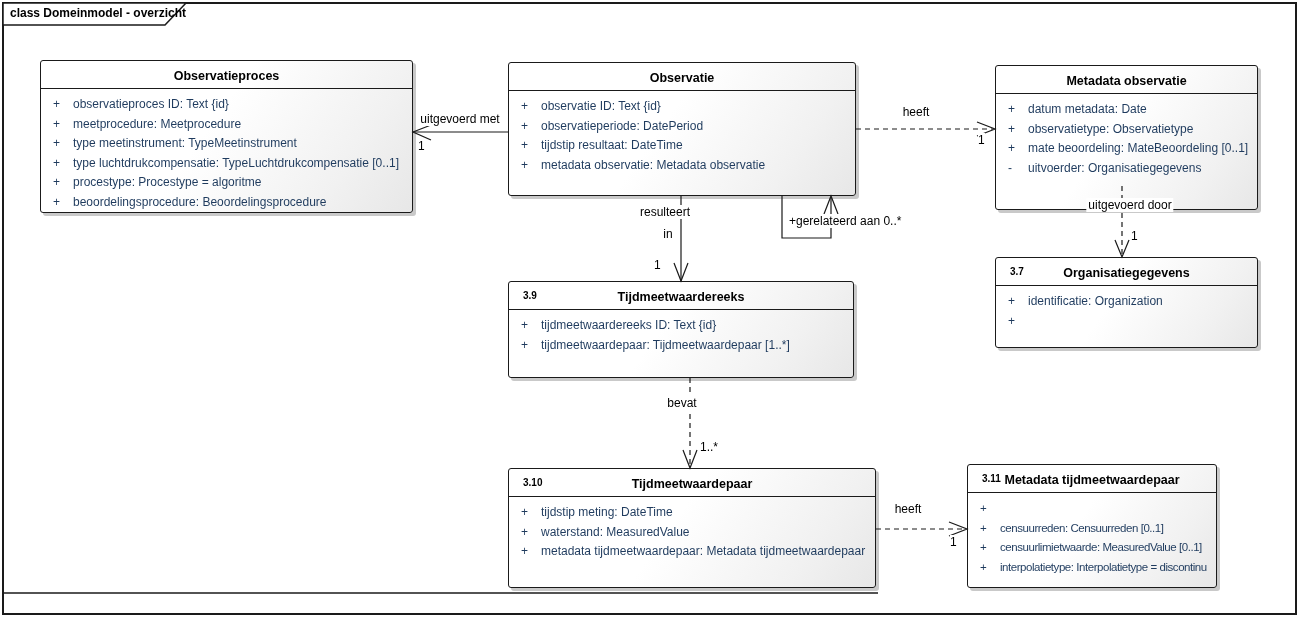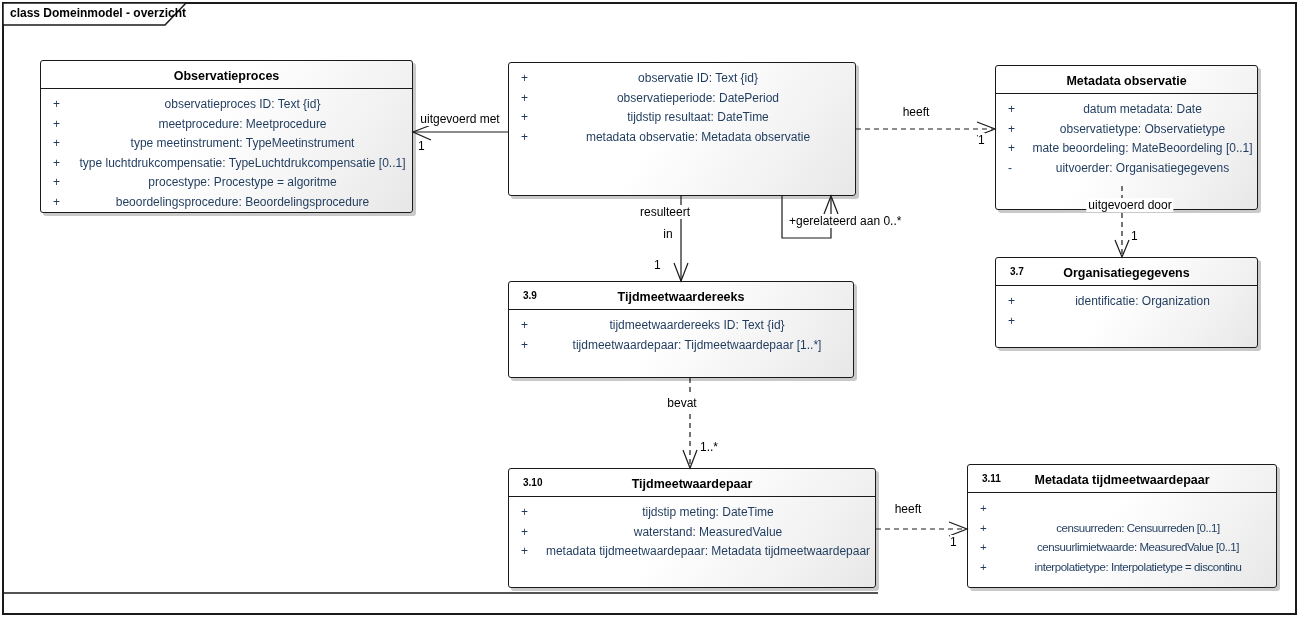--- a/index.html
+++ b/index.html
@@ -23,21 +23,21 @@
   .cls-num{
     position:absolute;left:14px;top:0;font-weight:bold;font-size:10px;color:#000;
   }
   .cls-title{font-weight:bold;font-size:12.5px;color:#000;margin-top:21px;}
   .cls-body{padding-top:6px;}
   .attr-row{
     display:flex;height:19.5px;line-height:19.5px;font-size:12px;color:#1f3b5e;
     white-space:nowrap;
   }
   .attr-row .vis{width:20px;padding-left:12px;flex:0 0 auto;}
-  .attr-row .attr-text{flex:1 1 auto;overflow:hidden;text-align:center;}
+  .attr-row .attr-text{flex:1 1 auto;overflow:hidden;}
   .cls-body.compact .attr-row{font-size:11.5px;letter-spacing:-0.45px;}
   .overlay{position:absolute;left:0;top:0;z-index:3;pointer-events:none;}
   .rlabel{
     position:absolute;z-index:4;font-size:12px;color:#000;background:#ffffff;
     padding:0 2px;white-space:nowrap;
   }
   .rlabel.centered{transform:translateX(-50%);}
   .mult{
     position:absolute;z-index:4;font-size:12px;color:#000;background:#ffffff;
     white-space:nowrap;
@@ -80,20 +80,23 @@
           <span class="attr-text">procestype: Procestype = algoritme</span>
         </div>
       <div class="attr-row">
           <span class="vis">+</span>
           <span class="attr-text">beoordelingsprocedure: Beoordelingsprocedure</span>
         </div>
     </div>
   </div>
 
   <div class="uml-class" style="left:508px;top:62px;width:348px;height:134px">
+    <div class="cls-header">
+      <span class="cls-title">Observatie</span>
+    </div>
     <div class="cls-body">
       <div class="attr-row">
           <span class="vis">+</span>
           <span class="attr-text">observatie ID: Text {id}</span>
         </div>
       <div class="attr-row">
           <span class="vis">+</span>
           <span class="attr-text">observatieperiode: DatePeriod</span>
         </div>
       <div class="attr-row">
@@ -178,21 +181,21 @@
           <span class="vis">+</span>
           <span class="attr-text">waterstand: MeasuredValue</span>
         </div>
       <div class="attr-row">
           <span class="vis">+</span>
           <span class="attr-text">metadata tijdmeetwaardepaar: Metadata tijdmeetwaardepaar</span>
         </div>
     </div>
   </div>
 
-  <div class="uml-class" style="left:967px;top:464px;width:310px;height:124px">
+  <div class="uml-class" style="left:967px;top:464px;width:250px;height:124px">
     <div class="cls-header">
       <span class="cls-num">3.11</span>
       <span class="cls-title">Metadata tijdmeetwaardepaar</span>
     </div>
     <div class="cls-body compact">
       <div class="attr-row">
           <span class="vis">+</span>
         </div>
       <div class="attr-row">
           <span class="vis">+</span>

